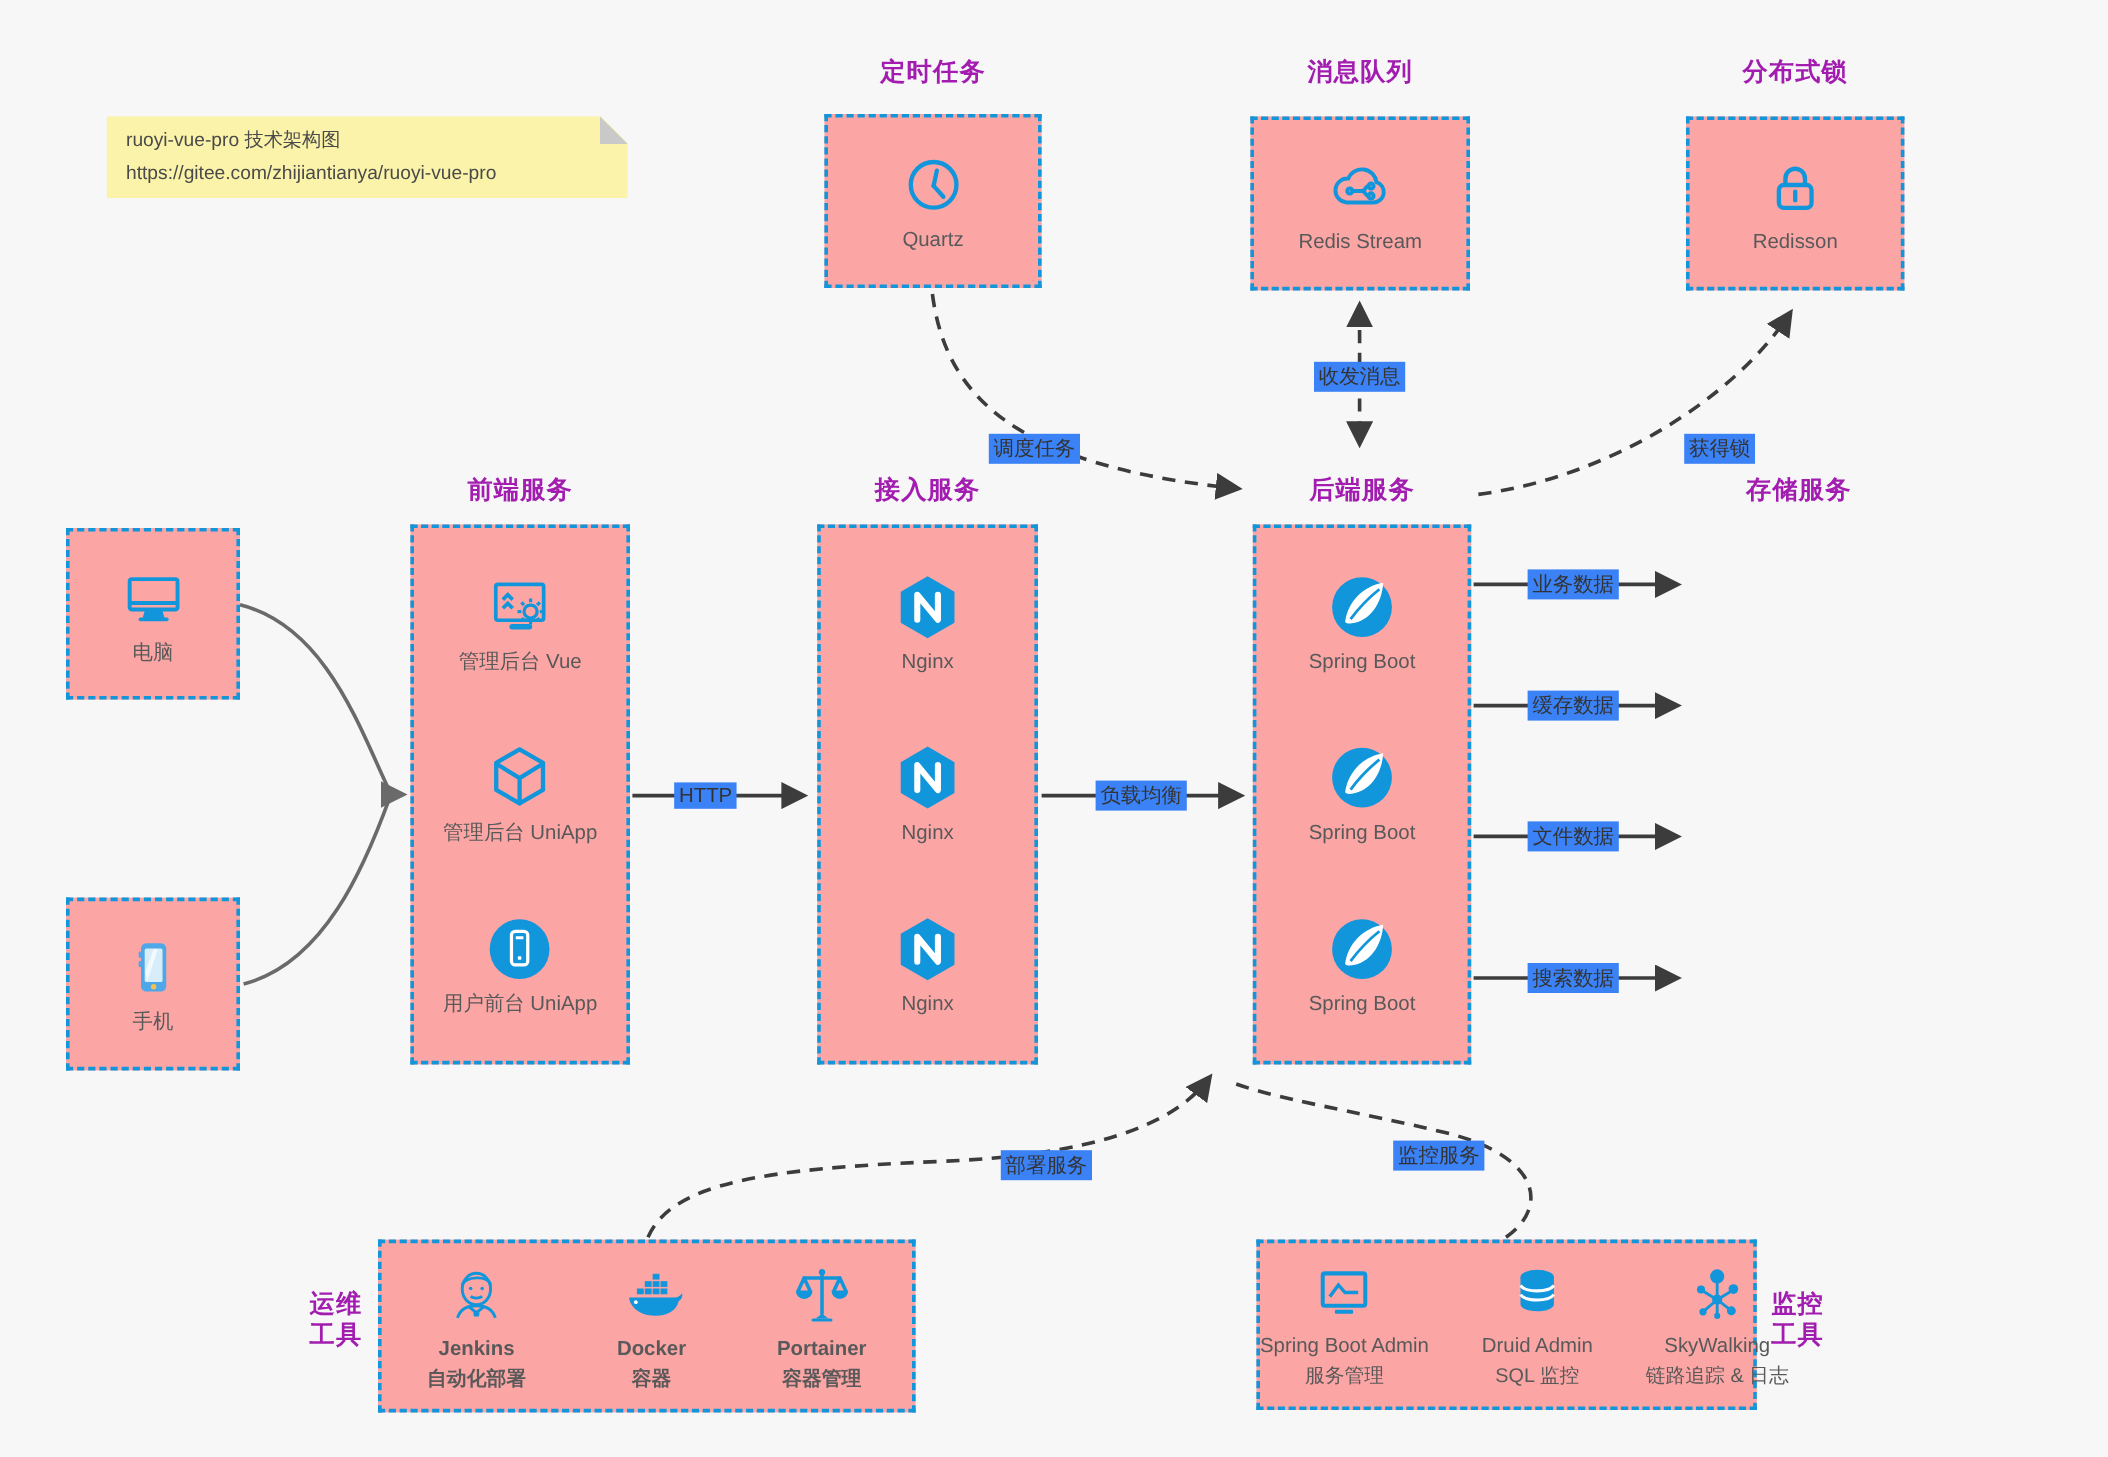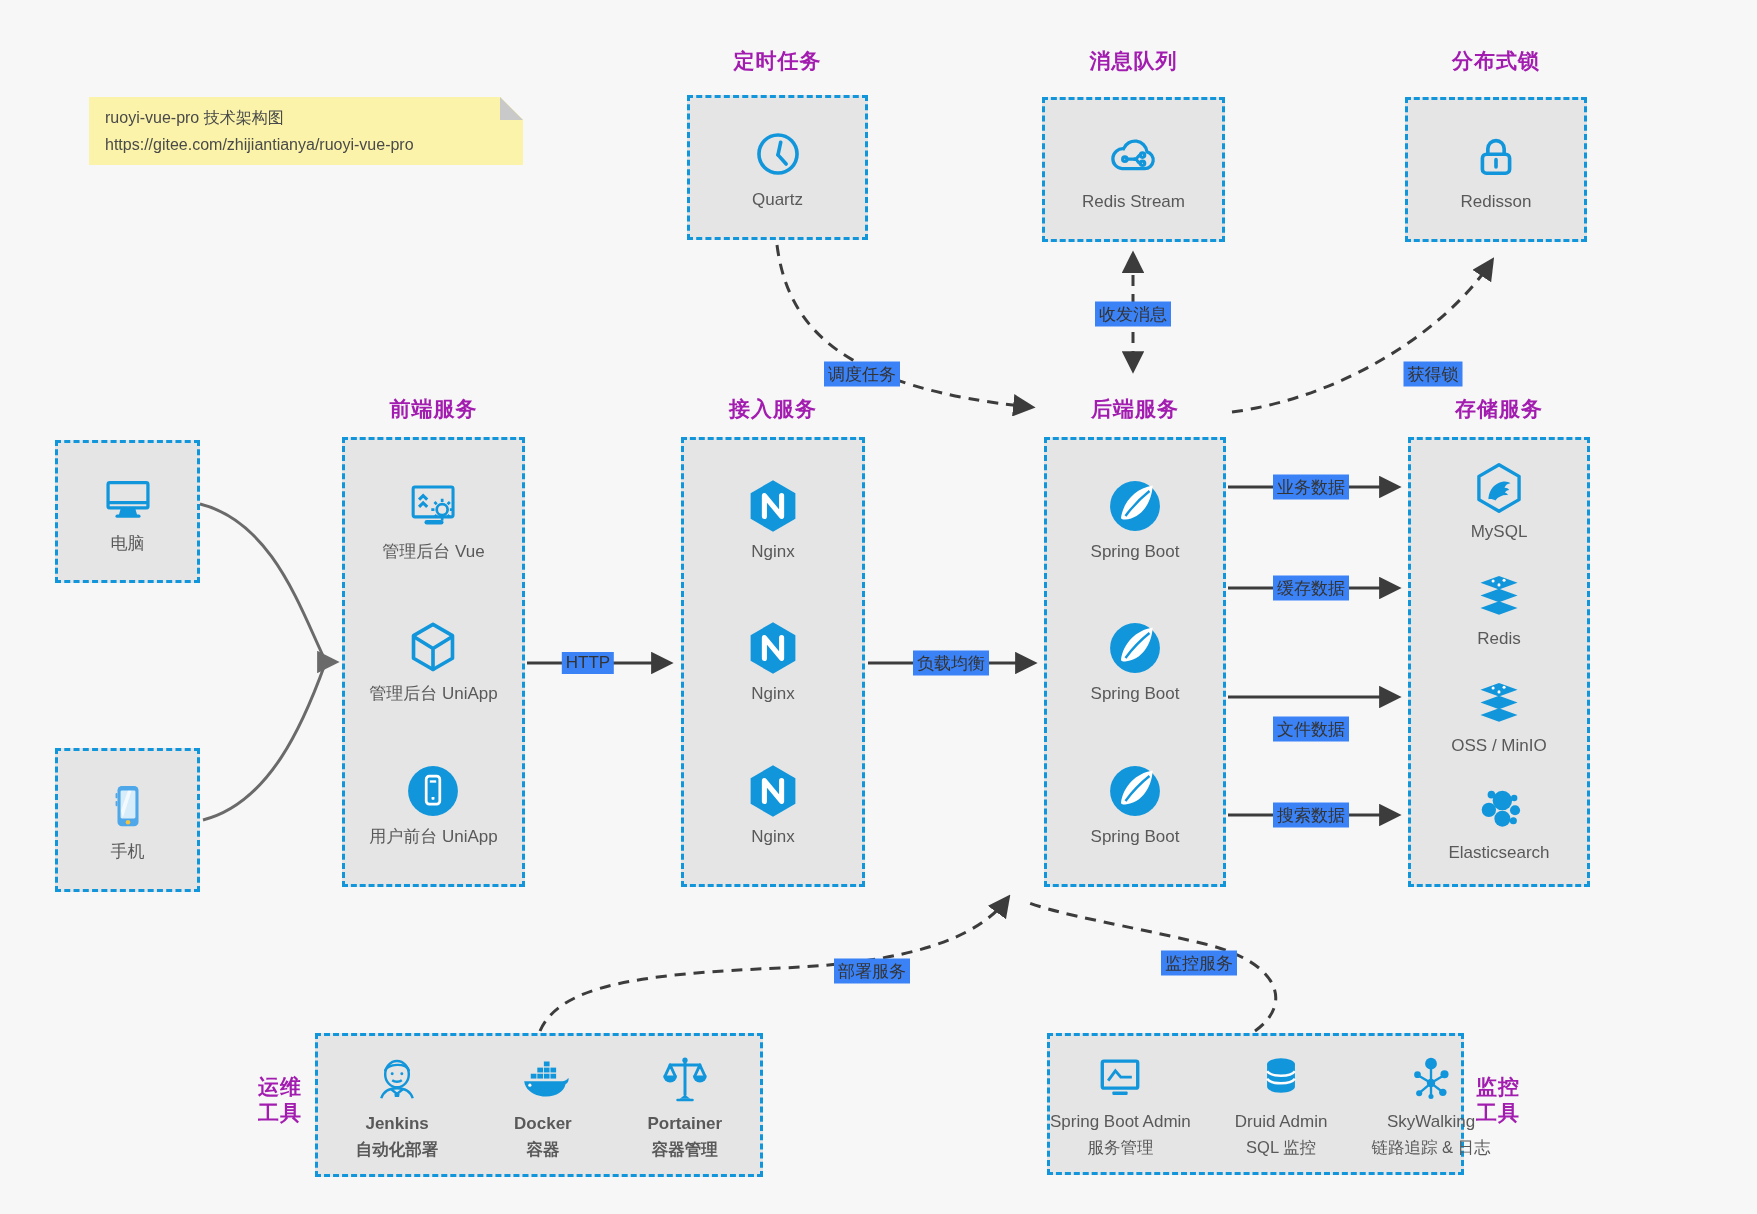--- a/index.html
+++ b/index.html
@@ -1,19 +1,19 @@
 <!DOCTYPE html>
 <html><head>
 <meta charset="utf-8">
 <style>
   html,body{margin:0;padding:0;background:#f7f7f8;}
   body{font-family:"Liberation Sans","DejaVu Sans",sans-serif;}
   .canvas{position:relative;width:1757px;height:1214px;background:#f7f7f8;overflow:hidden;}
   svg.underlay{position:absolute;left:0;top:0;z-index:1;}
-  .dbox{position:absolute;box-sizing:border-box;border:3px dashed #1296db;background:#e5e5e5;
+  .dbox{position:absolute;box-sizing:border-box;border:3px dashed #1296db;background:#fca5a5;
         display:flex;flex-direction:column;align-items:center;justify-content:space-around;
         padding:8px 0;z-index:2;}
   .hbox{flex-direction:row;align-items:center;}
   .item{display:flex;flex-direction:column;align-items:center;gap:7px;}
   .item .lbl{font-size:17px;color:#595959;white-space:nowrap;line-height:20px;}
   .item .sub{font-size:16.5px;color:#595959;white-space:nowrap;line-height:20px;margin-top:-2px;}
   .red-title{position:absolute;color:#a21caf;font-weight:bold;font-size:21px;line-height:26px;
              text-align:center;letter-spacing:1px;z-index:2;}
   .edge-label{position:absolute;transform:translate(-50%,-50%);background:#3b82f6;
               padding:1px 4px;font-size:17px;color:#333333;white-space:nowrap;z-index:3;}
@@ -353,46 +353,20 @@
       <span class="lbl">Spring Boot</span>
     </div>
     <div class="item">
       <svg class="icon" width="58" height="58">
           <use href="#i-spring"></use>
         </svg>
       <span class="lbl">Spring Boot</span>
     </div>
   </div>
 
-  <div class="dbox" style="left:1408px;top:437px;width:182px;height:450px;">
-    <div class="item">
-      <svg class="icon" width="54" height="54">
-          <use href="#i-mysql"></use>
-        </svg>
-      <span class="lbl">MySQL</span>
-    </div>
-    <div class="item">
-      <svg class="icon" width="54" height="54">
-          <use href="#i-stack"></use>
-        </svg>
-      <span class="lbl">Redis</span>
-    </div>
-    <div class="item">
-      <svg class="icon" width="54" height="54">
-          <use href="#i-stack"></use>
-        </svg>
-      <span class="lbl">OSS / MinIO</span>
-    </div>
-    <div class="item">
-      <svg class="icon" width="54" height="54">
-          <use href="#i-es"></use>
-        </svg>
-      <span class="lbl">Elasticsearch</span>
-    </div>
-  </div>
 
   <div class="red-title" style="left:250px;top:1074px;width:60px;">
     <div>运维</div>
     <div>工具</div>
   </div>
   <div class="dbox hbox" style="left:315px;top:1033px;width:448px;height:144px;font-weight:bold;">
     <div class="item">
       <svg class="icon" width="56" height="56">
           <use href="#i-jenkins"></use>
         </svg>
@@ -443,18 +417,18 @@
     </div>
   </div>
 
   <div class="edge-label" style="left:588px;top:663px;">HTTP</div>
   <div class="edge-label" style="left:951px;top:663px;">负载均衡</div>
   <div class="edge-label" style="left:862px;top:374px;">调度任务</div>
   <div class="edge-label" style="left:1133px;top:314px;">收发消息</div>
   <div class="edge-label" style="left:1408px;top:374px;margin-left:25px;">获得锁</div>
   <div class="edge-label" style="left:1311px;top:487px;">业务数据</div>
   <div class="edge-label" style="left:1311px;top:588px;">缓存数据</div>
-  <div class="edge-label" style="left:1311px;top:697px;margin-top:32px;">文件数据</div>
+  <div class="edge-label" style="left:1311px;top:697px;">文件数据</div>
   <div class="edge-label" style="left:1311px;top:815px;">搜索数据</div>
   <div class="edge-label" style="left:872px;top:971px;">部署服务</div>
   <div class="edge-label" style="left:1199px;top:963px;">监控服务</div>
 
 </div>
 
 </body></html>

